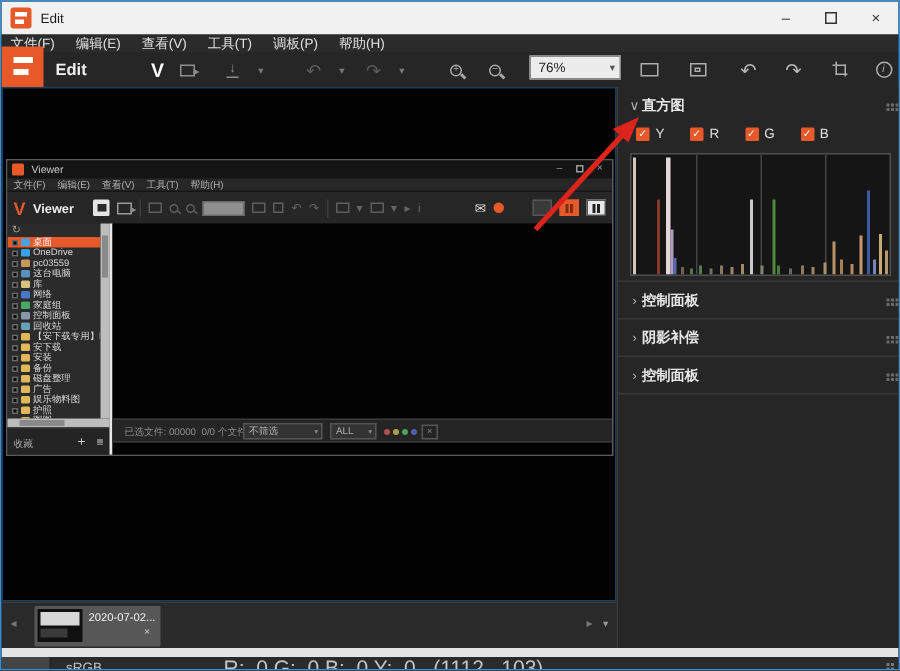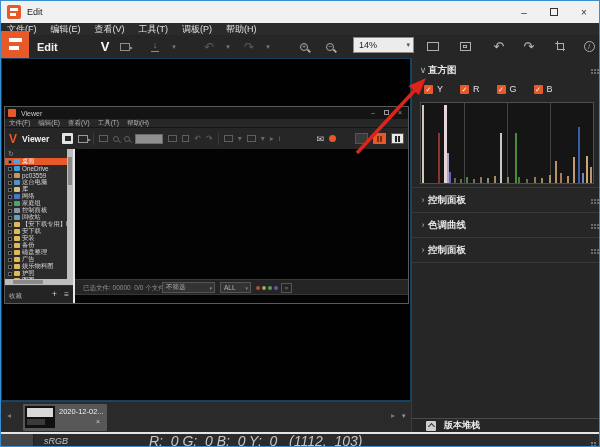--- a/index.html
+++ b/index.html
@@ -132,21 +132,21 @@
   .fs-next{position:absolute;left:390px;top:9px;font-size:8px;color:#777;}
   .fs-caret{position:absolute;left:401px;top:10px;font-size:7px;color:#999;}
   .fs-tile{position:absolute;left:22px;top:2px;width:84px;height:27px;background:#575757;border-radius:1px;}
   .fs-thumb{position:absolute;left:2px;top:2px;width:30px;height:22px;background:#101010;overflow:hidden;}
   .fs-thumb i{position:absolute;left:2px;top:2px;width:26px;height:9px;background:#d8d8d8;display:block;}
   .fs-thumb em{position:absolute;left:2px;top:13px;width:18px;height:6px;background:#3a3a3a;display:block;}
   .fs-label{position:absolute;left:36px;top:3px;font-size:7.5px;color:#f0f0f0;white-space:nowrap;}
   .fs-close{position:absolute;left:73px;top:14px;font-size:7px;color:#ccc;}
 
   
-  .statusbar{position:absolute;left:0;top:431px;width:100%;height:15px;background:#2b2b2b;border-top:2px solid #e5e5e5;font-style:italic;}
+  .statusbar{position:absolute;left:0;top:431px;width:100%;height:15px;background:#2b2b2b;border-top:6px solid #e5e5e5;}
   .sb-cell{position:absolute;left:0;top:0;width:33px;height:100%;background:#454545;border-right:1px solid #222;}
   .sb-srgb{position:absolute;left:43px;top:0;line-height:14px;font-size:9px;color:#c4c4c4;}
   .sb-readout{position:absolute;left:148px;top:0;line-height:14px;font-size:14px;color:#c4c4c4;white-space:pre;}
   .sb-grip{position:absolute;right:3px;bottom:3px;width:2px;height:2px;background:#777;box-shadow:-3px 3px #777,0 3px #777,-3px 0 #777;}
 
   
   .arrow{position:absolute;left:330px;top:55px;z-index:50;pointer-events:none;}
 </style>
 </head>
 <body>
@@ -195,21 +195,21 @@
   <span class="tb caret dis" style="left:222px;width:10px;">▾</span>
   <span class="tb dis" style="left:240px;width:16px;font-size:12px;">↷</span>
   <span class="tb caret dis" style="left:262px;width:10px;">▾</span>
   <span class="tb" style="left:294px;width:18px;">
       <span class="mag">+</span>
     </span>
   <span class="tb" style="left:320px;width:18px;">
       <span class="mag">−</span>
     </span>
   <span class="combo">
-    <span class="val">14%</span>
+    <span class="val">76%</span>
     <span class="caret">▾</span>
   </span>
   <span class="tb" style="left:424px;width:16px;">
       <span class="ico-fit"></span>
     </span>
   <span class="tb" style="left:456px;width:16px;">
       <span class="ico-fit2">
         <i></i>
       </span>
     </span>
@@ -282,33 +282,29 @@
         <div class="hbar" style="left: 98.5%; height: 20%; width: 2px; background: rgb(184, 152, 106);"></div>
       </div>
     <div class="sections">
         <div class="section-row sec-head">
     <span class="chev">›</span>
     <span class="sec-title">控制面板</span>
     <span class="grip"></span>
   </div>
         <div class="section-row sec-head">
     <span class="chev">›</span>
-    <span class="sec-title">色调曲线</span>
+    <span class="sec-title">阴影补偿</span>
     <span class="grip"></span>
   </div>
         <div class="section-row sec-head">
     <span class="chev">›</span>
     <span class="sec-title">控制面板</span>
     <span class="grip"></span>
   </div>
       </div>
-    <div class="vstack">
-      <span class="vstack-icon"></span>
-      <span class="vstack-label">版本堆栈</span>
-    </div>
   </div>
 
   <div class="vwin">
     <div class="vtitle">
       <span class="vicon"></span>
       <span class="vtitle-text">Viewer</span>
       <span class="vwinbtns">
         <span>–</span>
         <span class="vmax"></span>
         <span>×</span>
@@ -483,21 +479,21 @@
     </div>
   </div>
 
   <div class="filmstrip">
     <span class="fs-prev">◂</span>
     <div class="fs-tile">
       <span class="fs-thumb">
           <i></i>
           <em></em>
         </span>
-      <span class="fs-label">2020-12-02...</span>
+      <span class="fs-label">2020-07-02...</span>
       <span class="fs-close">×</span>
     </div>
     <span class="fs-next">▸</span>
     <span class="fs-caret">▾</span>
   </div>
 
   <div class="statusbar">
     <span class="sb-cell"></span>
     <span class="sb-srgb">sRGB</span>
     <span class="sb-readout">R:  0 G:  0 B:  0 Y:  0   (1112,  103)</span>

